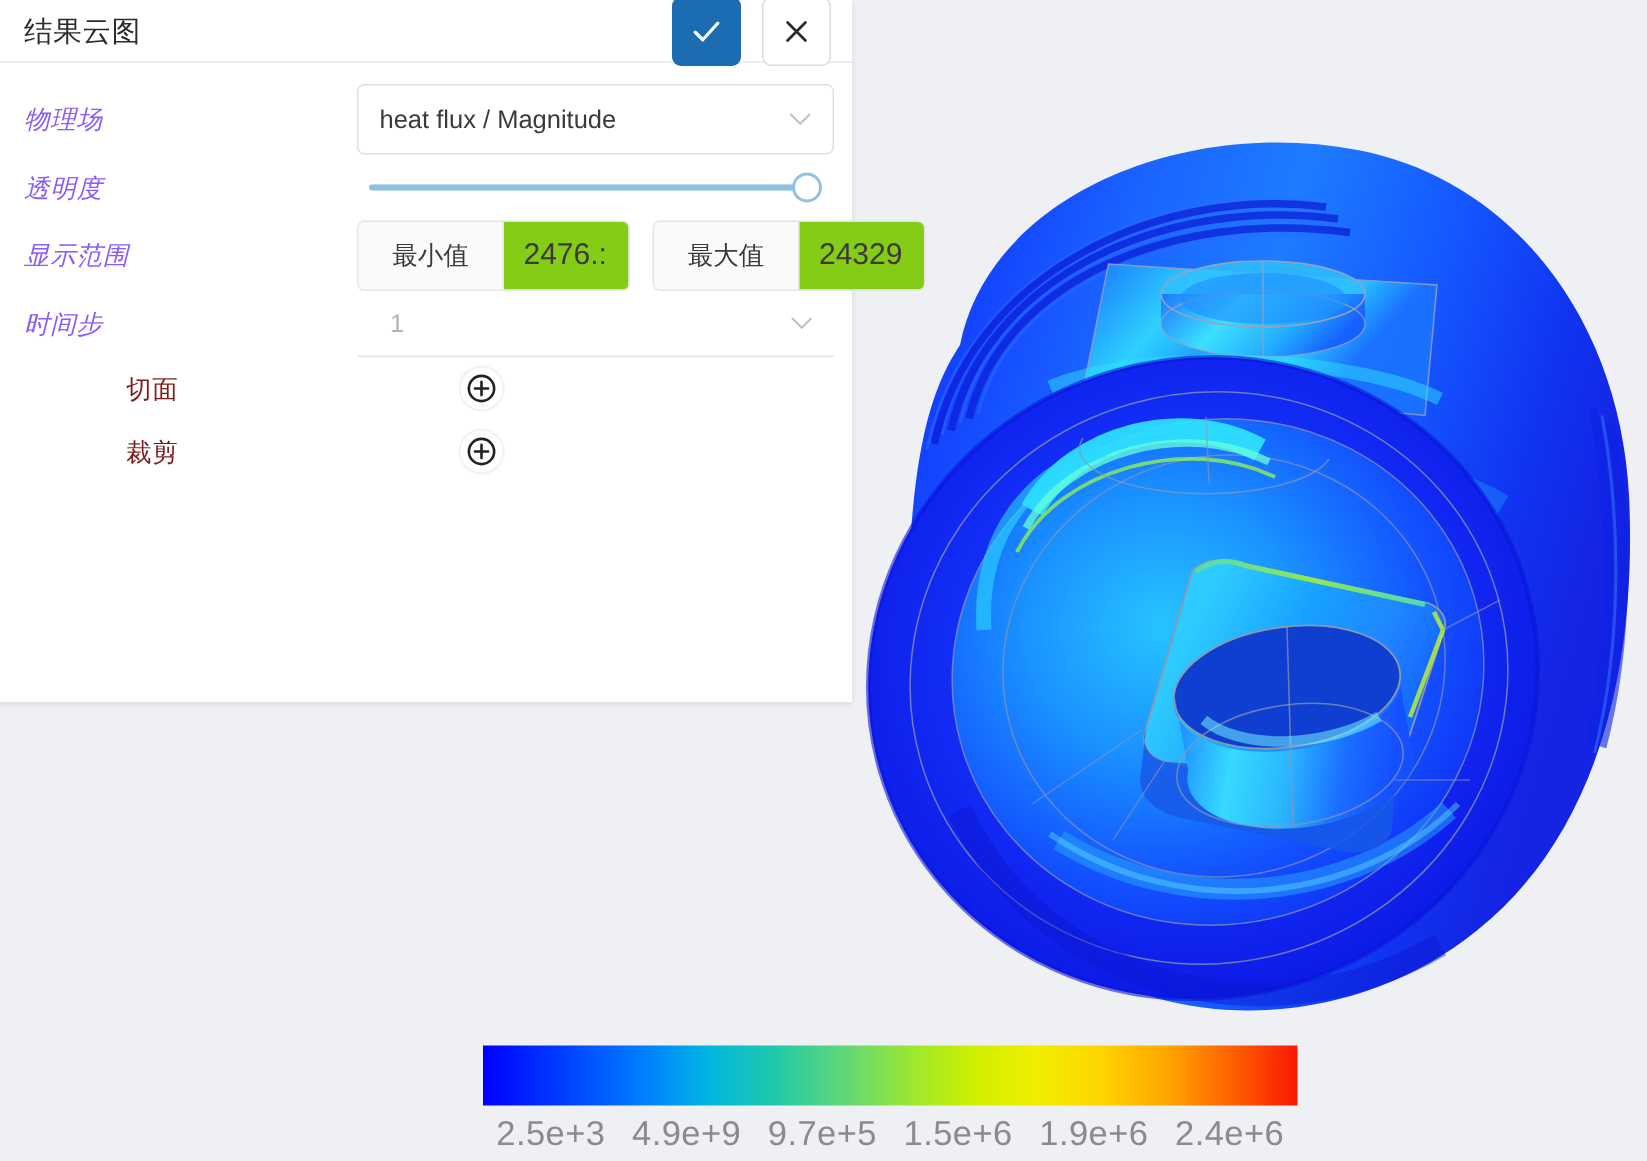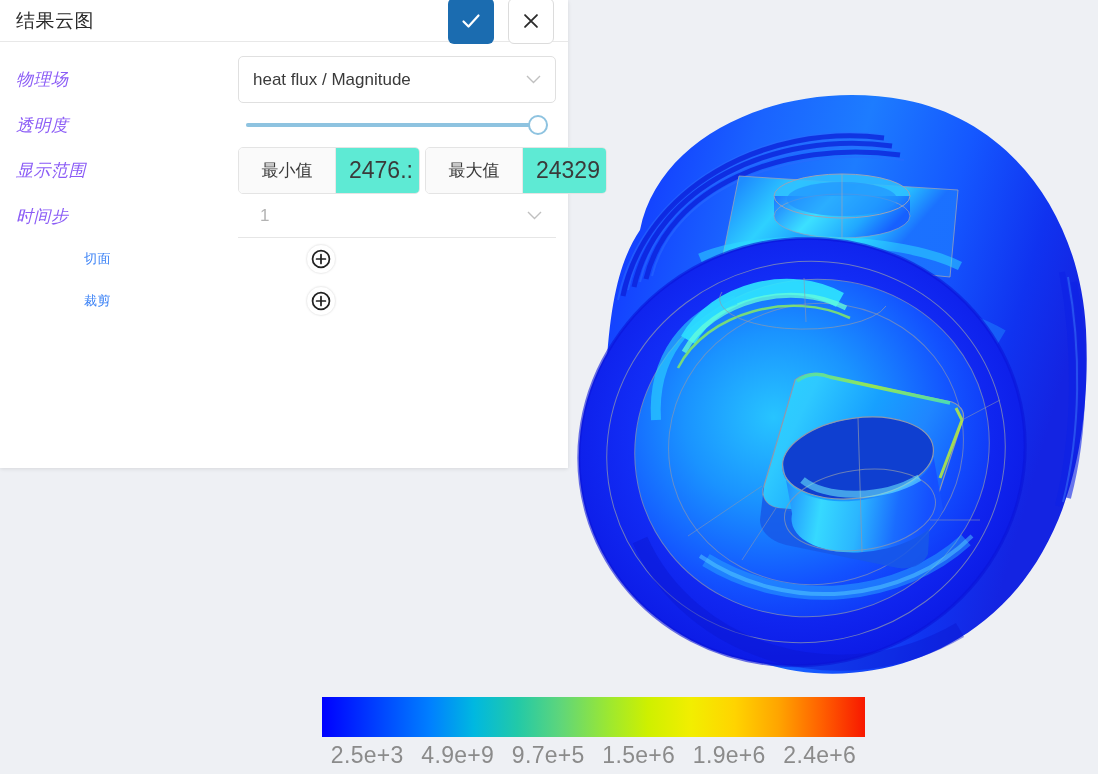--- a/index.html
+++ b/index.html
@@ -78,46 +78,46 @@
     position:absolute;left:8px;width:296px;height:4px;border-radius:2px;
     background:#8ec3e0;
   }
   .slider-handle{
     position:absolute;left:290px;width:20px;height:20px;border-radius:50%;
     background:#fff;border:2px solid #8ec3e0;box-sizing:border-box;
     cursor:grab;
   }
 
   
-  .range-row{display:flex;align-items:center;gap:5px;}
+  .range-row{display:flex;align-items:center;gap:15px;}
   .inputgroup{
     display:flex;height:47px;border:1px solid #e4e4e4;border-radius:5px;
     overflow:hidden;box-sizing:border-box;background:#fff;
   }
   .ig-addon{
     width:97px;flex:0 0 97px;background:#fafafa;border-right:1px solid #e8e8e8;
     display:flex;align-items:center;justify-content:center;
     font-size:17px;color:#3a3a3a;box-sizing:border-box;
   }
   .ig-input{
     width:83px;flex:0 0 83px;display:flex;align-items:center;
-    padding-left:13px;font-size:23px;color:#3a3a3a;
-    box-sizing:border-box;background:#5eead4;overflow:hidden;white-space:nowrap;
+    padding-left:13px;font-size:20px;color:#3a3a3a;
+    box-sizing:border-box;background:#84cc16;overflow:hidden;white-space:nowrap;
   }
 
   
   .section-title{
     font-size:17px;color:#666;padding:12px 0 4px 16px;letter-spacing:.5px;
   }
   .pp-row{
     display:flex;align-items:center;height:42px;padding:0 0 0 16px;box-sizing:border-box;
   }
   .pp-label{
     width:290px;flex:0 0 290px;padding-left:68px;box-sizing:border-box;
-    font-size:13px;color:#3b82f6;letter-spacing:.5px;
+    font-size:17px;color:#7f1d1d;letter-spacing:.5px;
   }
   .circle-btn{
     width:30px;height:30px;border-radius:50%;background:#fff;
     border:1px solid #f0f0f0;box-shadow:0 0 2px rgba(0,0,0,.06);
     display:flex;align-items:center;justify-content:center;cursor:pointer;
     box-sizing:border-box;
   }
 
   
   #colorbar-wrap{

